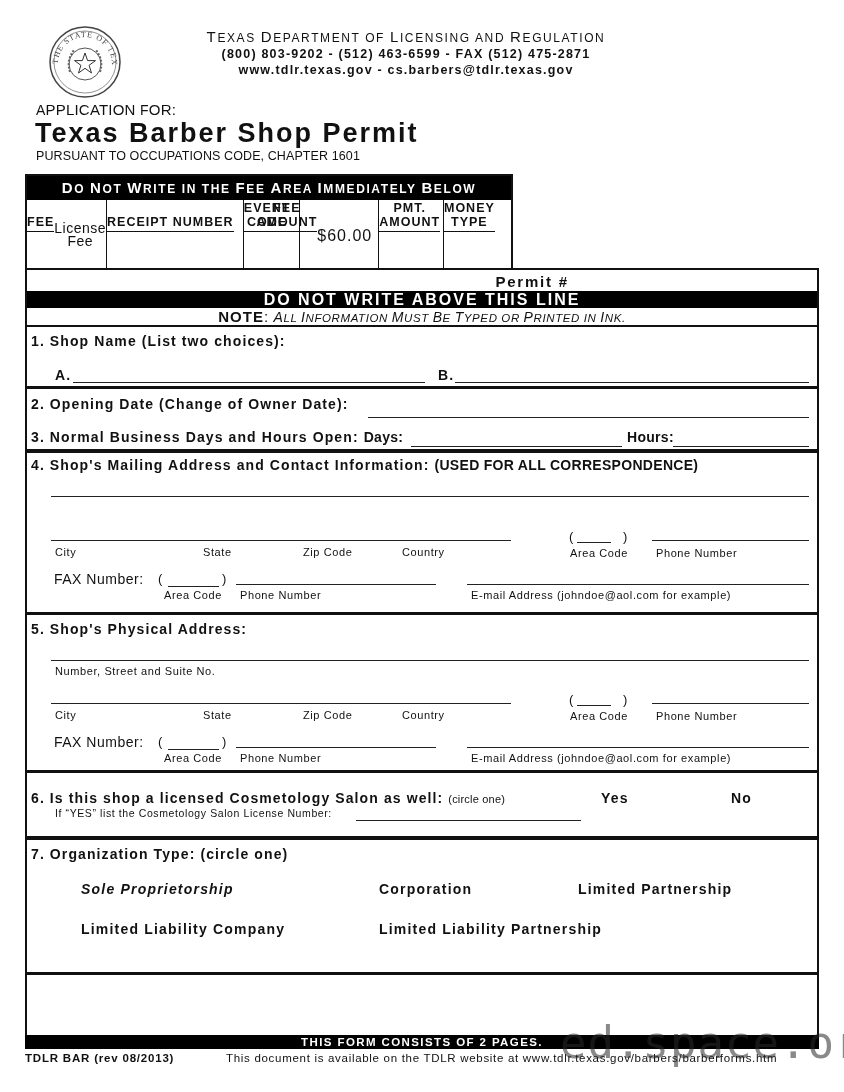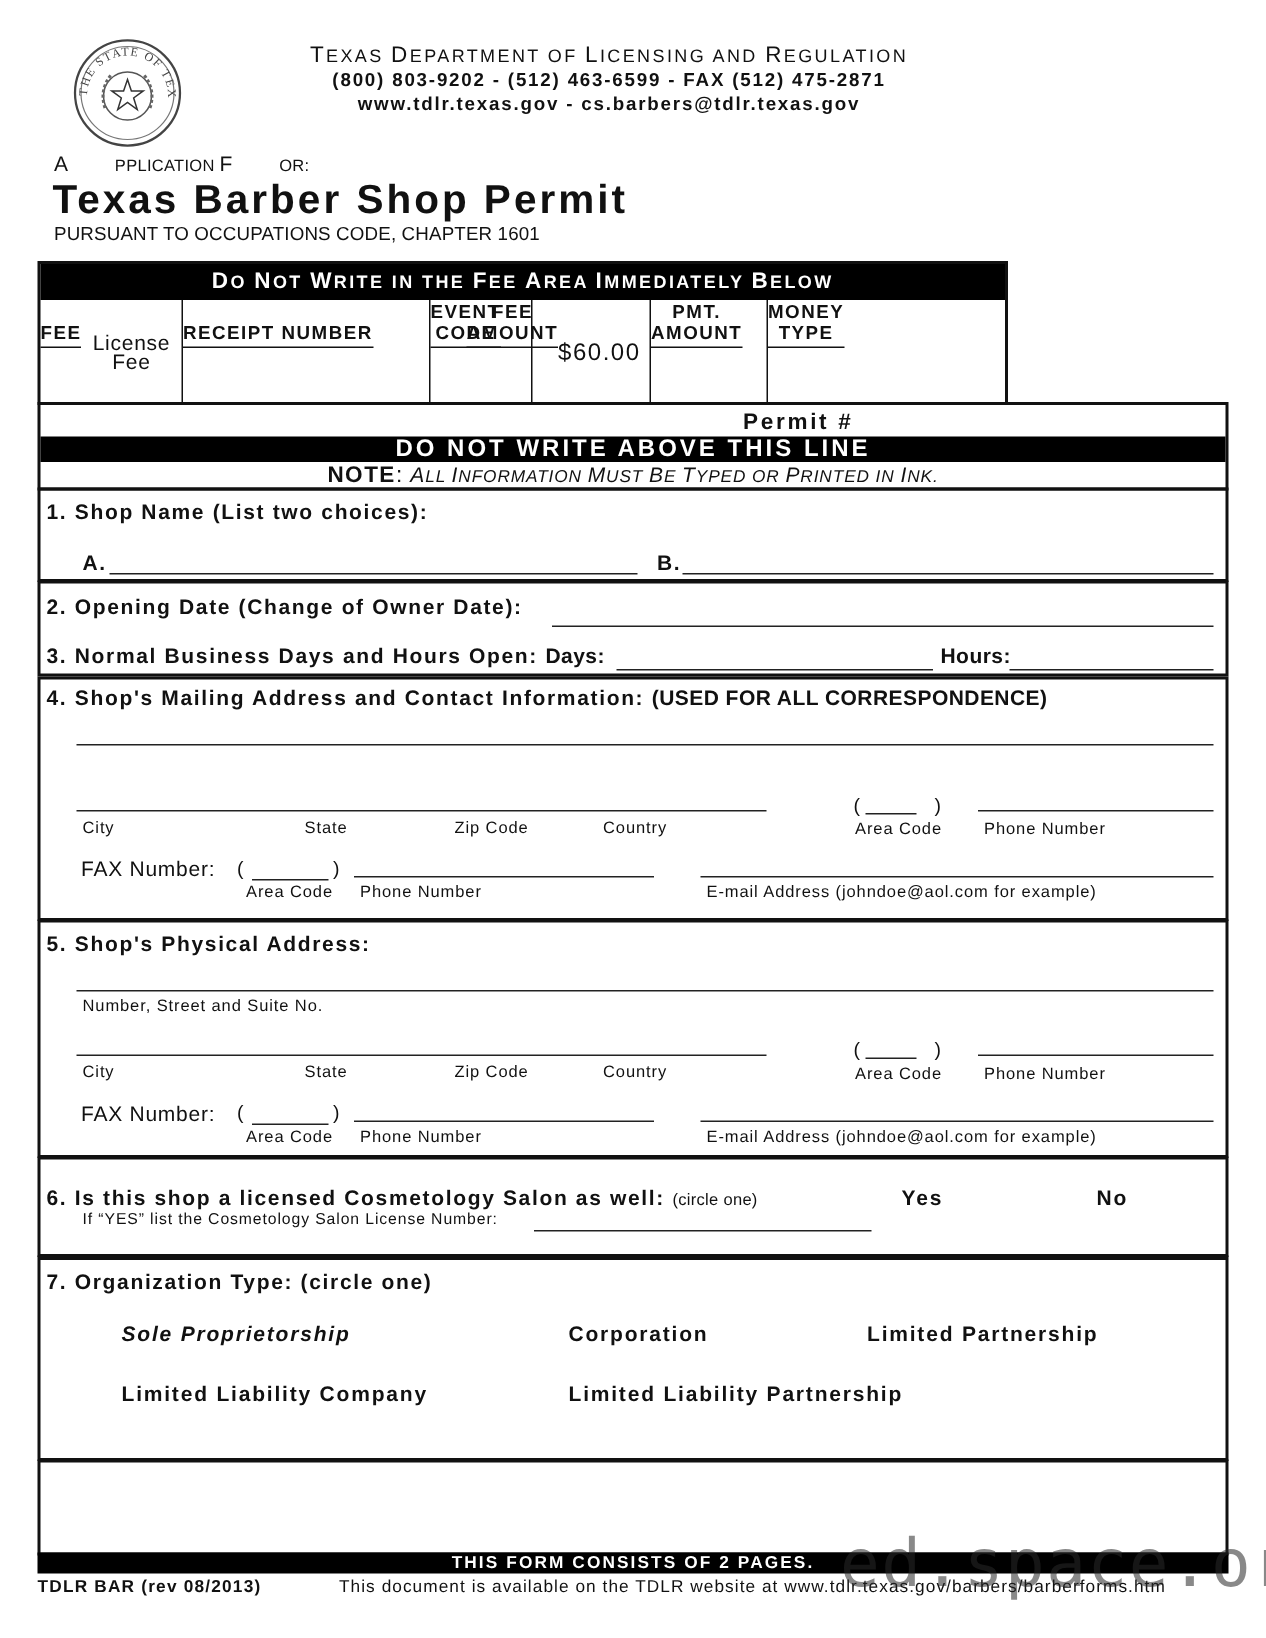--- a/index.html
+++ b/index.html
@@ -9,26 +9,26 @@
   .abs { position: absolute; }
 
   
   .seal { left: 48px; top: 24px; width: 74px; height: 76px; }
   .agency { left: 160px; top: 28px; width: 492px; text-align: center; }
   .agency .name { font-size: 15px; font-weight: normal; letter-spacing: 1.6px; line-height: 17px; }
   .agency .name .sm { font-size: 12px; }
   .agency .line { font-size: 12.5px; font-weight: bold; letter-spacing: 1.2px; line-height: 15.5px; }
 
   .app-for { left: 36px; top: 101px; font-size: 14px; letter-spacing: 0.2px; }
-  .app-for .sm { font-size: 11px; margin-left: 31px; }
+  .app-for .sm { font-size: 15px; }
   .title { left: 35px; top: 118px; font-size: 27px; font-weight: bold; letter-spacing: 2px; }
   .pursuant { left: 36px; top: 149px; font-size: 12.5px; letter-spacing: 0.1px; }
 
   
-  .fee-box { left: 25px; top: 174px; width: 647px; height: 96px; border: 2px solid #111; }
+  .fee-box { left: 25px; top: 174px; width: 488px; height: 96px; border: 2px solid #111; }
   .fee-head { height: 24px; background: #000; color: #fff; text-align: center; font-weight: bold; font-size: 15px; letter-spacing: 1.6px; line-height: 24px; }
   .fee-head .sm { font-size: 12px; }
   .fee-grid { display: flex; height: 70px; }
   .fee-col { border-right: 1.5px solid #111; display: flex; flex-direction: row; justify-content: flex-end; }
   .fee-col:last-child { border-right: none; }
   .fee-col .h { height: 32px; border-bottom: 1.5px solid #111; display: flex; align-items: flex-end; justify-content: center; text-align: center; font-size: 12.5px; font-weight: bold; letter-spacing: 1px; line-height: 14px; padding-bottom: 2px; }
   .fee-col .v { flex: 1; display: flex; align-items: center; justify-content: center; text-align: center; font-size: 14px; line-height: 13px; letter-spacing: 0.5px; }
   .fee-col .v.amt { font-size: 16px; letter-spacing: 1px; justify-content: flex-end; padding-right: 6px; }
 
   

